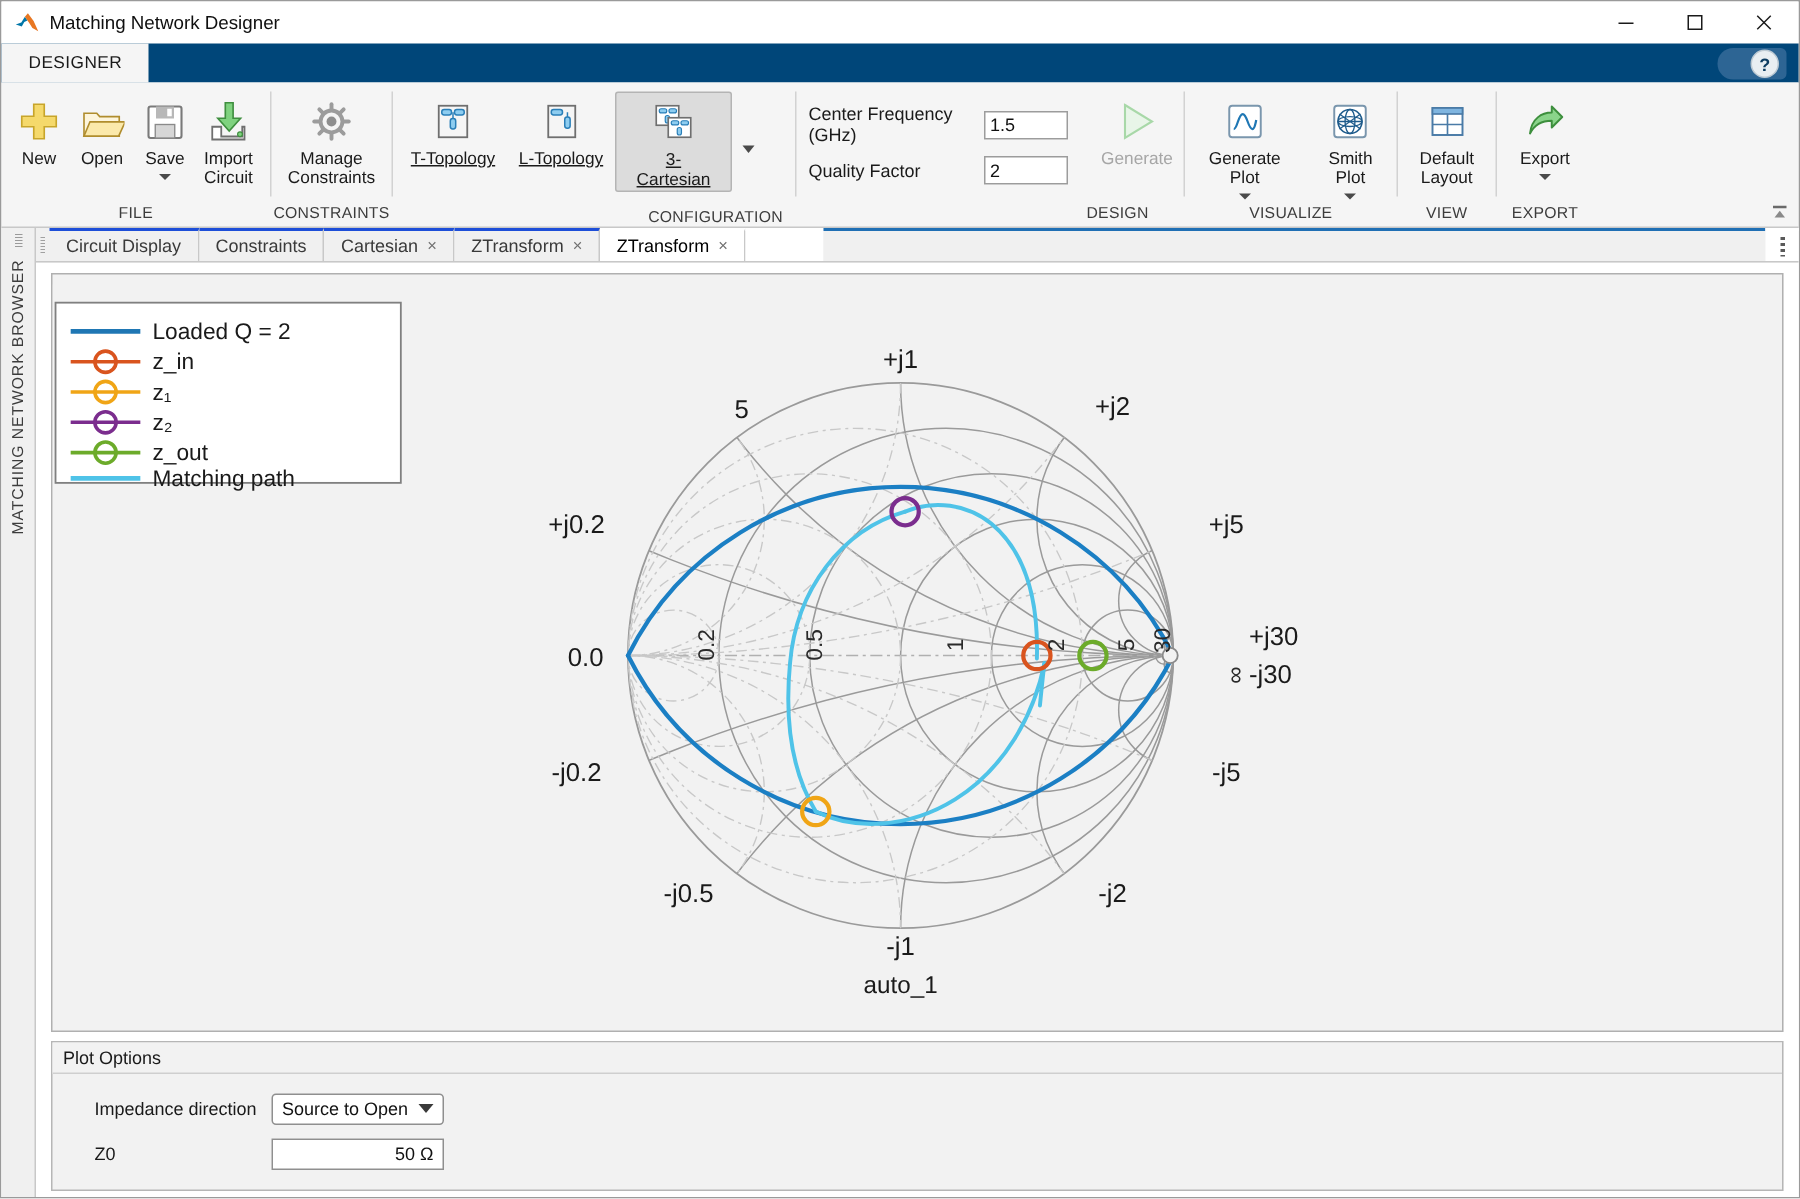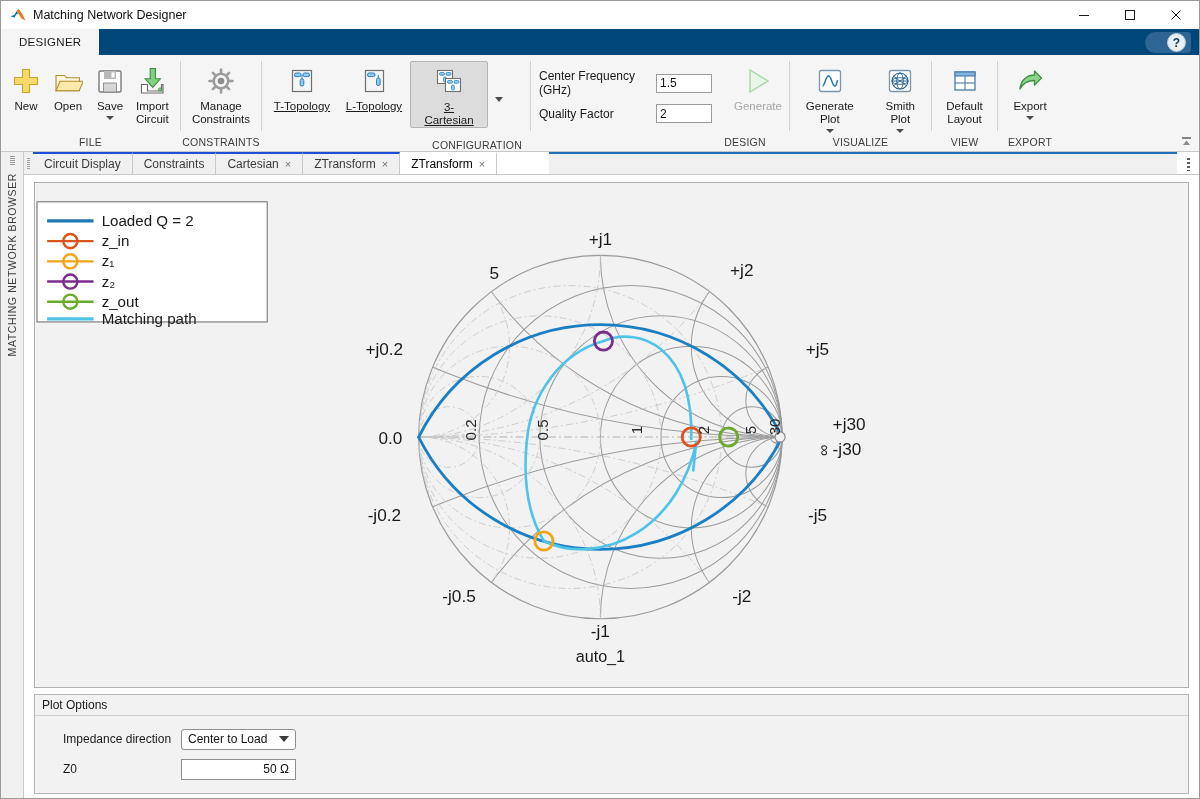--- a/index.html
+++ b/index.html
@@ -593,21 +593,21 @@
         </div>
       </div>
 
       <div class="optwrap">
         <div class="optpanel">
           <div class="opt-title">Plot Options</div>
           <div class="opt-body">
             <div class="opt-row">
               <span class="opt-lbl">Impedance direction</span>
               <div class="sel-box">
-                <span>Center to Load</span>
+                <span>Source to Open</span>
                 <span class="sel-caret"></span>
               </div>
             </div>
             <div class="opt-row">
               <span class="opt-lbl">Z0</span>
               <div class="num-box">
                 <span>50 Ω</span>
               </div>
             </div>
           </div>

